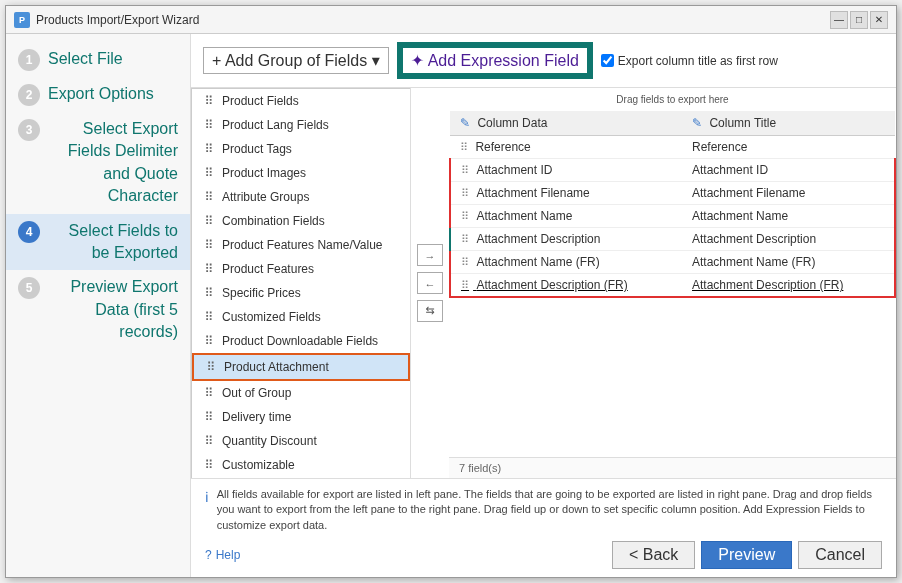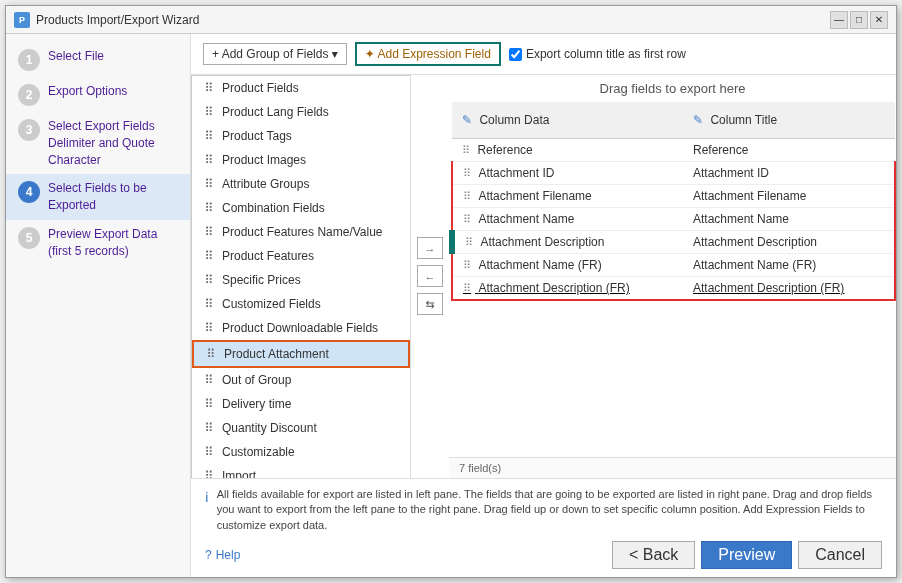--- a/index.html
+++ b/index.html
@@ -102,59 +102,60 @@
     }
     .step-number.inactive {
       background: #ccc;
       color: white;
     }
     .step-number.active {
       background: #3a78c9;
       color: white;
     }
     .step-label {
-      font-size: 12px;
-      color: #4c1d95;
+      font-size: 16px;
+      color: #0f766e;
       line-height: 1.4;
+      text-align: right;
     }
     .main-area {
       flex: 1;
       display: flex;
       flex-direction: column;
       overflow: hidden;
     }
     .toolbar {
       padding: 8px 12px;
       border-bottom: 1px solid #ddd;
       display: flex;
       align-items: center;
       gap: 8px;
       background: #fff;
     }
     .btn-add-group {
       background: #fff;
       border: 1px solid #aaa;
       padding: 3px 8px;
-      font-size: 12px;
+      font-size: 16px;
       cursor: pointer;
       display: flex;
       align-items: center;
       gap: 4px;
       color: #333;
     }
     .btn-expression {
       background: #fff;
-      border: 2px solid #0f766e;
+      border: 6px solid #0f766e;
       padding: 3px 8px;
-      font-size: 12px;
+      font-size: 16px;
       cursor: pointer;
       display: flex;
       align-items: center;
       gap: 4px;
-      color: #a16207;
+      color: #4c1d95;
     }
     .checkbox-label {
       display: flex;
       align-items: center;
       gap: 4px;
       font-size: 12px;
       color: #333;
     }
     .main-panels {
       display: flex;
@@ -211,37 +212,37 @@
       gap: 6px;
     }
     .right-panel {
       flex: 1;
       display: flex;
       flex-direction: column;
       overflow: hidden;
     }
     .right-panel-header {
       padding: 6px 12px;
-      font-size: 13px;
+      font-size: 10px;
       font-weight: 500;
       color: #555;
       text-align: center;
     }
     .export-table {
       flex: 1;
       overflow-y: auto;
     }
     .export-table table {
       width: 100%;
       border-collapse: collapse;
     }
     .export-table th {
       background: #f0f0f0;
       border-bottom: 1px solid #ccc;
-      padding: 11px 10px;
+      padding: 5px 10px;
       text-align: left;
       font-size: 12px;
       font-weight: 500;
       color: #333;
     }
     .export-table td {
       padding: 4px 10px;
       font-size: 12px;
       color: #333;
       border-bottom: 1px solid #eee;
@@ -486,21 +487,21 @@
                   <td style="border-right: 2px solid #e03030;">Attachment Filename</td>
                 </tr>
                 <tr style="background:#fff;">
                   <td style="border-left: 2px solid #e03030;">
                     <span style="color:#888; margin-right:4px; font-size:11px;">⠿</span>
                     <span>Attachment Name</span>
                   </td>
                   <td style="border-right: 2px solid #e03030;">Attachment Name</td>
                 </tr>
                 <tr style="background:#fff;">
-                  <td style="border-left: 6px solid #0f766e;">
+                  <td style="border-left: 2px solid #0f766e;">
                     <span style="color:#888; margin-right:4px; font-size:11px;">⠿</span>
                     <span>Attachment Description</span>
                   </td>
                   <td style="border-right: 2px solid #e03030;">Attachment Description</td>
                 </tr>
                 <tr style="background:#fff;">
                   <td style="border-left: 2px solid #e03030;">
                     <span style="color:#888; margin-right:4px; font-size:11px;">⠿</span>
                     <span>Attachment Name (FR)</span>
                   </td>

